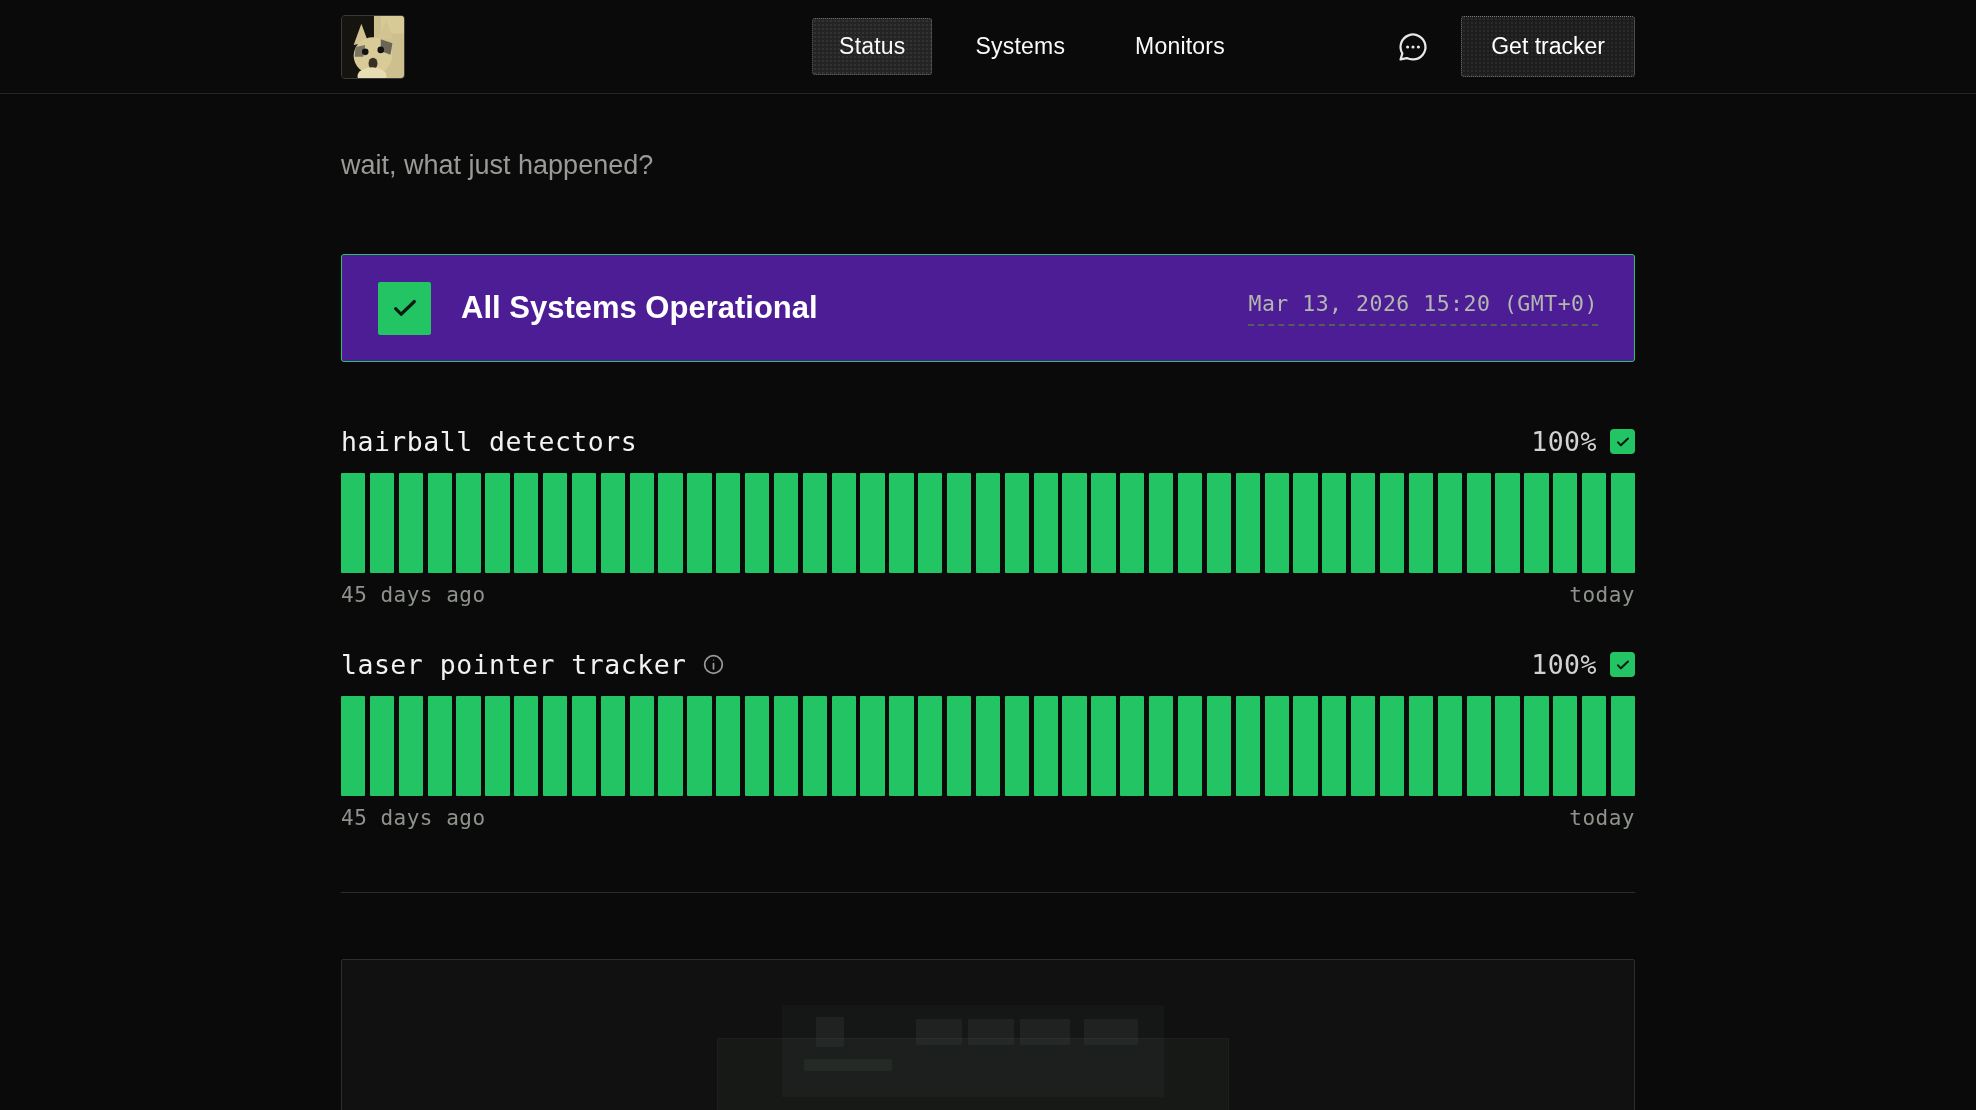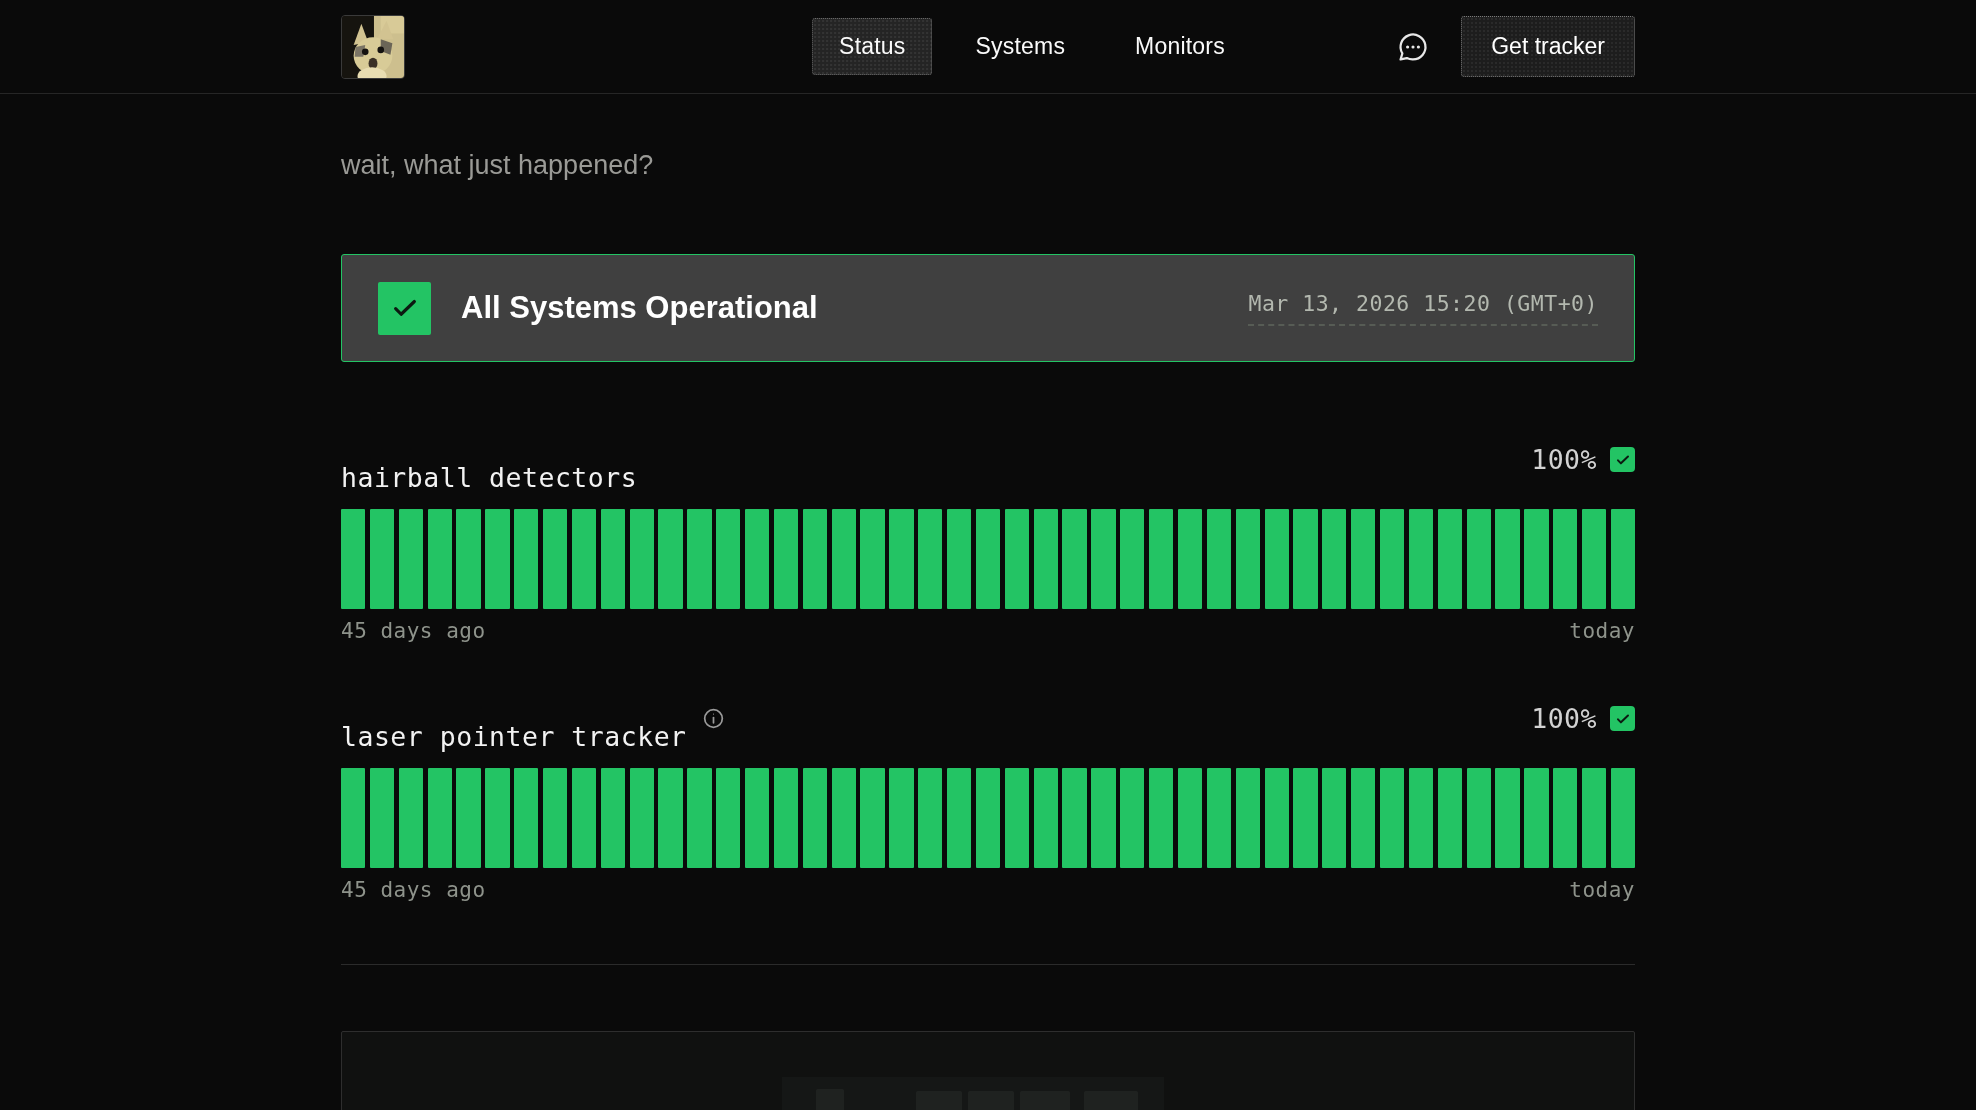--- a/index.html
+++ b/index.html
@@ -47,37 +47,37 @@
   }
 
   
   .main { width:1294px; margin:0 auto; padding-top:47px; }
   .page-title { font-size:31px; font-weight:700; letter-spacing:0.2px; color:#ffffff; }
   .page-subtitle { font-size:27px; font-weight:400; color:#9a9a96; margin-top:9px; }
 
   
   .banner {
     margin-top:73px; height:108px; border:1px solid #23c464; border-radius:3px;
-    background:#404040; display:flex; align-items:center; padding:0 36px;
+    background:#4c1d95; display:flex; align-items:center; padding:0 36px;
   }
   .banner-check {
     width:53px; height:53px; background:#23c464; border-radius:2px;
     display:flex; align-items:center; justify-content:center; flex:none;
   }
   .banner-msg { font-size:31px; font-weight:700; margin-left:30px; color:#ffffff; }
   .banner-date {
     margin-left:auto; font-size:21.5px; color:#b3b8af;
     padding-bottom:8px; border-bottom:2px dashed #575c55; cursor:help; letter-spacing:0.5px;
   }
 
   
   .monitor { margin-top:64px; }
   .monitor + .monitor { margin-top:42px; }
   .monitor-head { display:flex; align-items:center; }
-  .monitor-name { font-size:26.5px; color:#f2f2f2; letter-spacing:0.5px;margin-top:36px; }
+  .monitor-name { font-size:26.5px; color:#f2f2f2; letter-spacing:0.5px; }
   .info-btn { background:none; border:none; cursor:pointer; margin-left:15px; line-height:0; padding:0; }
   .monitor-right { margin-left:auto; display:flex; align-items:center; gap:13px; }
   .uptime { font-size:26.5px; color:#d2d2d2; letter-spacing:0.5px; }
   .mini-check { width:25px; height:25px; border-radius:4px; background:#23c464;
     display:flex; align-items:center; justify-content:center; flex:none; }
   .bars { display:flex; gap:4.6px; height:100px; margin-top:16px; }
   .bar { flex:1 1 0; background:#23c464; border-radius:1px; cursor:pointer; }
   .axis { display:flex; justify-content:space-between; margin-top:10px;
     font-size:21px; color:#8e938b; letter-spacing:0.5px; }
 

